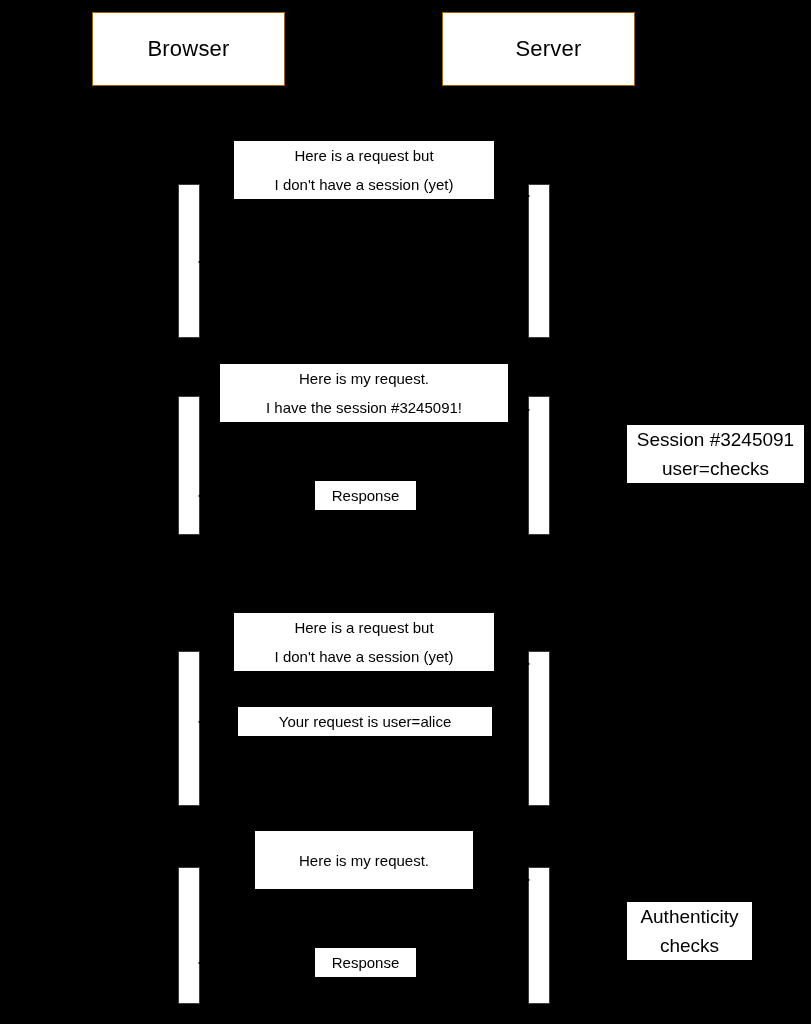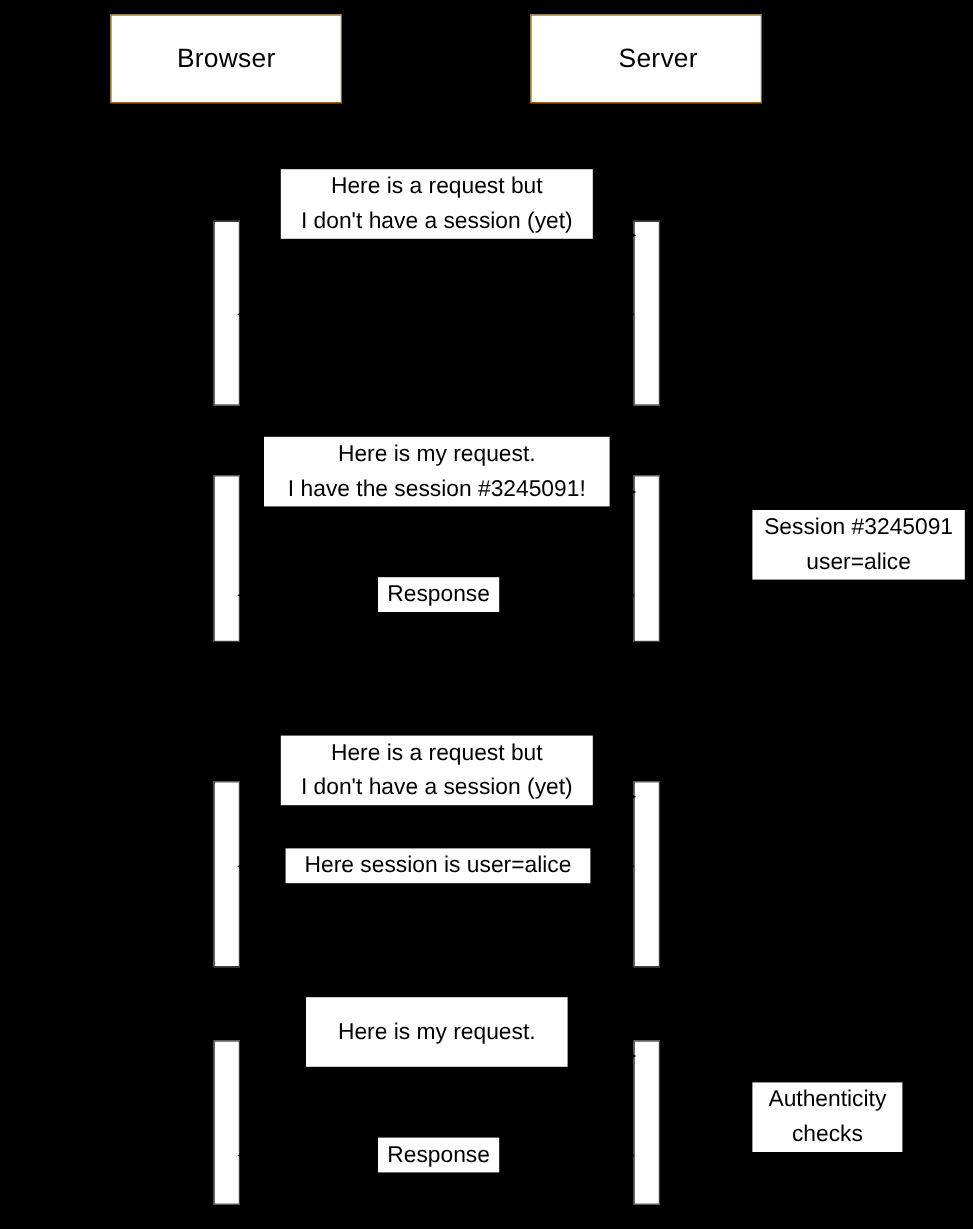--- a/index.html
+++ b/index.html
@@ -57,21 +57,21 @@
     height: 1024px;
     pointer-events: none;
   }
 
   
   .msg {
     position: absolute;
     box-sizing: border-box;
     background: #ffffff;
     color: #000000;
-    font-size: 19px;
+    font-size: 15px;
     line-height: 29px;
     text-align: center;
     white-space: pre;
     padding: 0 4px;
     display: flex;
     flex-direction: column;
     align-items: center;
     justify-content: center;
   }
   .msg span { display: block; }
@@ -156,34 +156,34 @@
   <div class="msg" style="left:315px; top:481px; width:101px; height:29px;">
     <span>Response</span>
   </div>
 
   <div class="msg" style="left:234px; top:613px; width:260px; height:58px;">
     <span>Here is a request but</span>
     <span>I don't have a session (yet)</span>
   </div>
 
   <div class="msg" style="left:238px; top:707px; width:254px; height:29px;">
-    <span>Here session is user=alice</span>
+    <span>Your request is user=alice</span>
   </div>
 
   <div class="msg" style="left:255px; top:831px; width:218px; height:58px;">
     <span>Here is my request.</span>
   </div>
 
   <div class="msg" style="left:315px; top:948px; width:101px; height:29px;">
     <span>Response</span>
   </div>
 
   <div class="note" style="left:627px; top:425px; width:177px; height:58px;">
     <span>Session #3245091</span>
-    <span>user=alice</span>
+    <span>user=checks</span>
   </div>
 
   <div class="note" style="left:627px; top:902px; width:125px; height:58px;">
     <span>Authenticity</span>
     <span>checks</span>
   </div>
 
 </div>
 
 </body></html>

